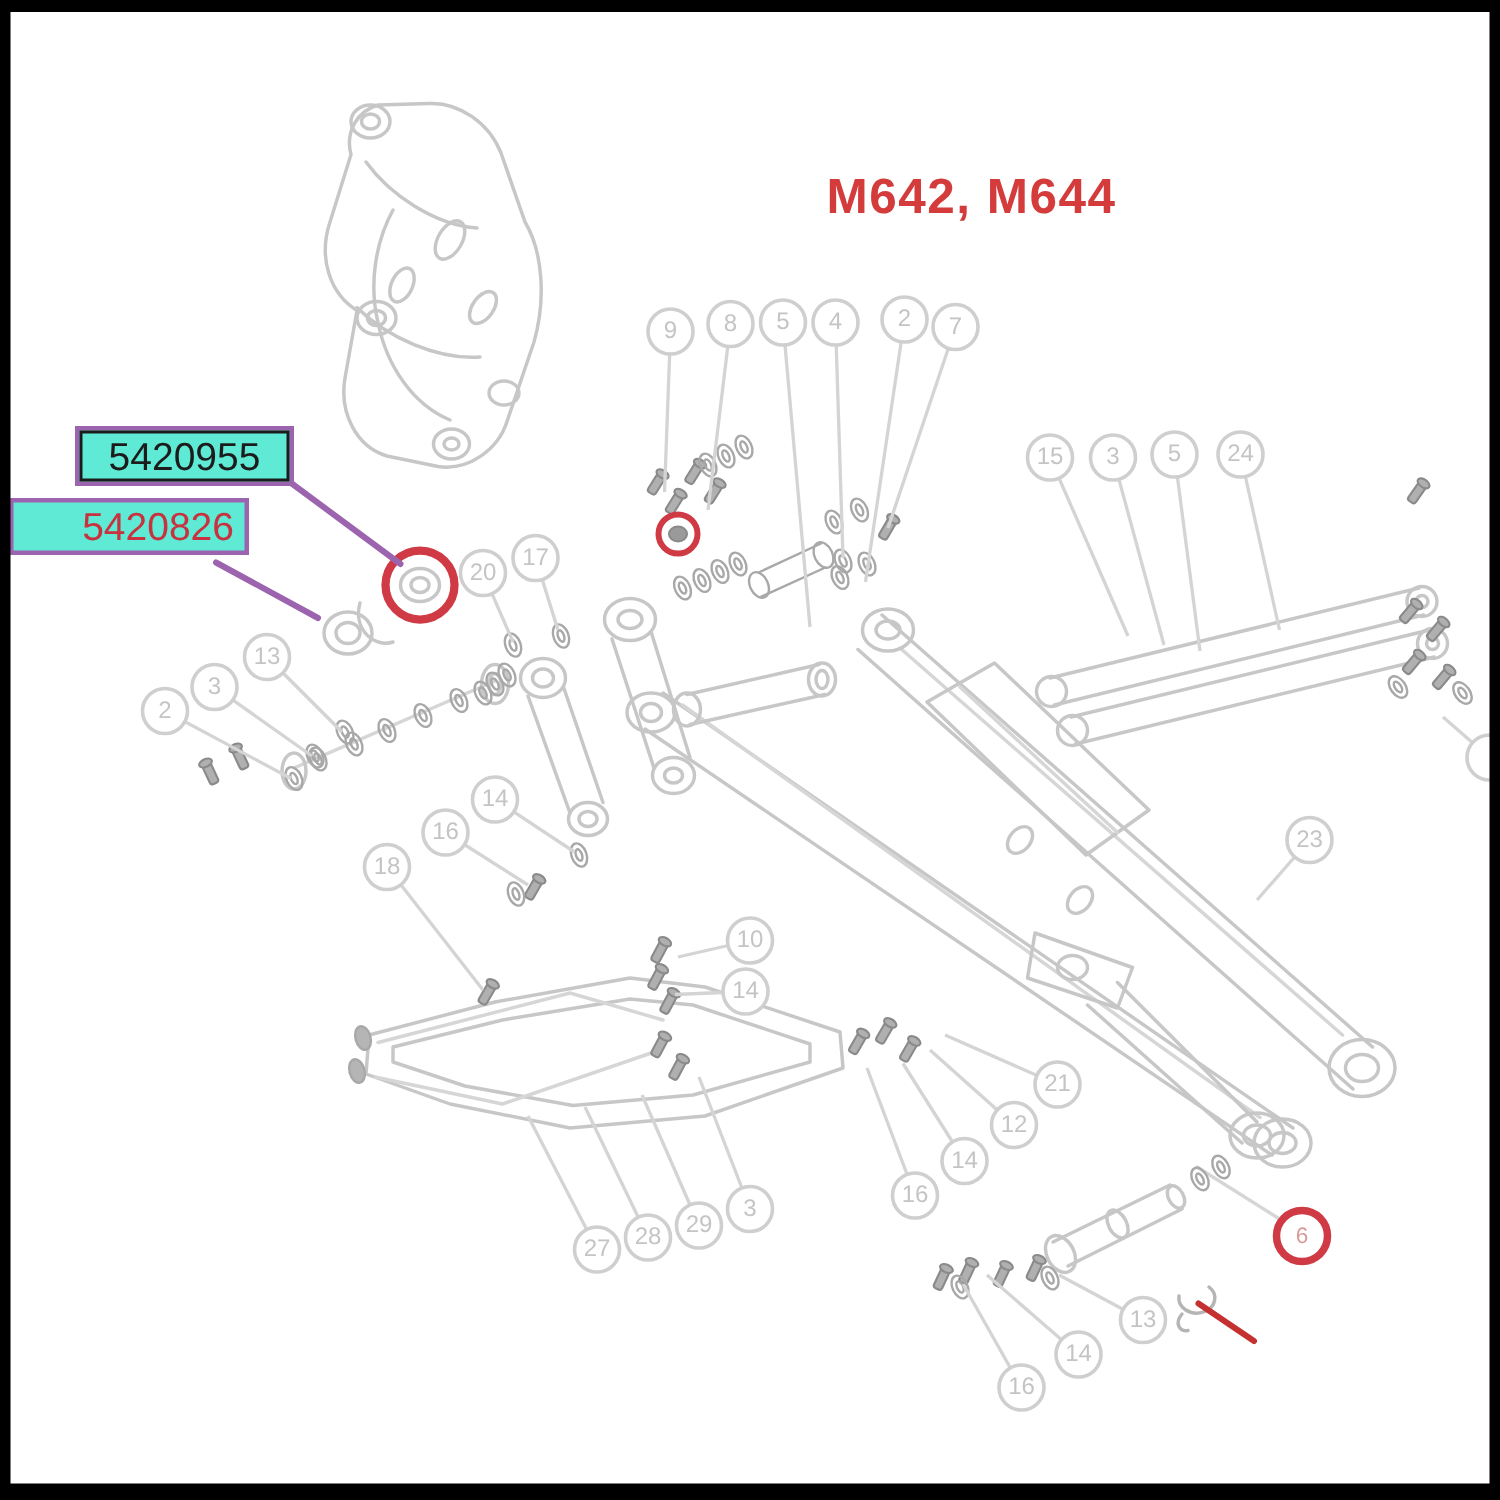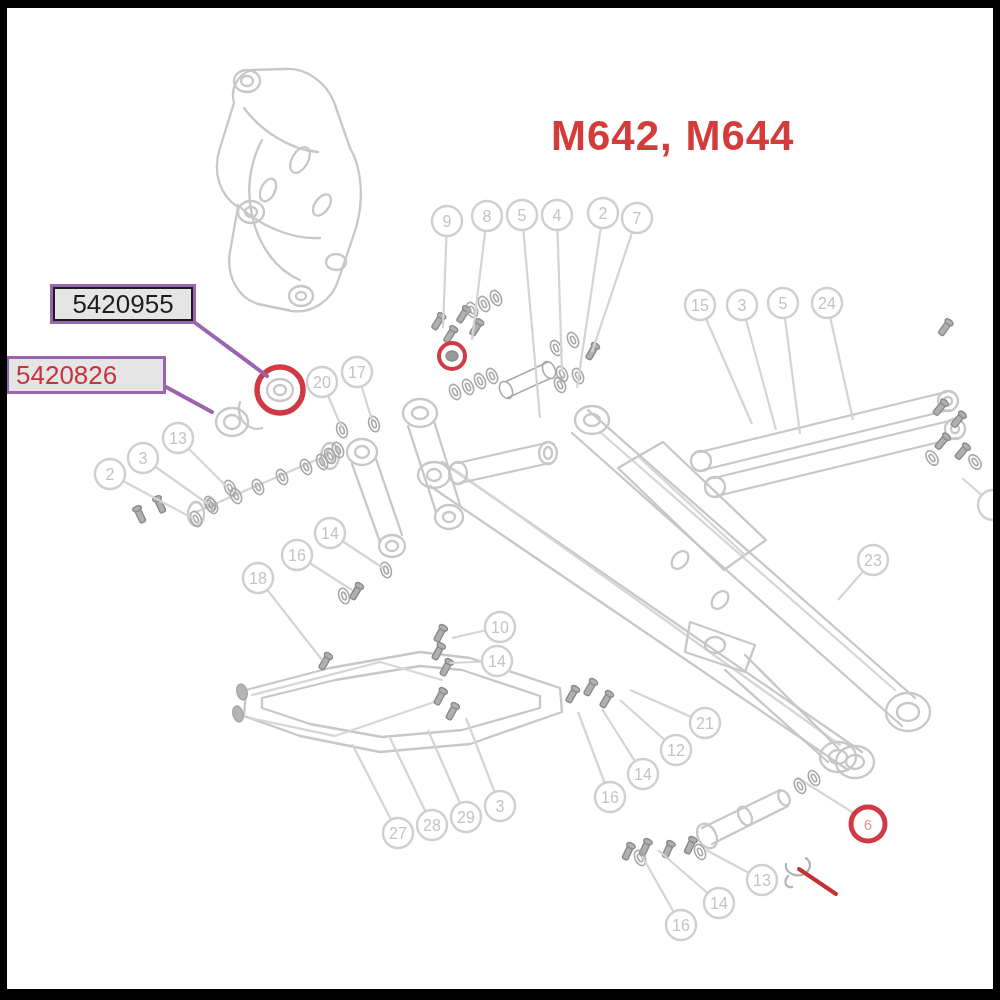--- a/index.html
+++ b/index.html
@@ -1,22 +1,22 @@
 <!DOCTYPE html>
 <html><head>
 <meta charset="utf-8">
 <style>
   html,body{margin:0;padding:0;background:#000;}
   .page{position:relative;width:1000px;height:1000px;background:#ffffff;overflow:hidden;
         font-family:"Liberation Sans",sans-serif;}
   .frame{position:absolute;inset:0;border-style:solid;border-color:#000;
          border-width:8px 7px 11px 7px;box-sizing:border-box;pointer-events:none;z-index:10;}
   svg.diagram{position:absolute;left:0;top:0;z-index:1;}
-  .title{position:absolute;z-index:5;font-size:42px;font-weight:bold;letter-spacing:1px;}
-  .plabel{position:absolute;z-index:6;background:#e5e5e5;white-space:nowrap;
+  .title{position:absolute;z-index:5;font-size:33px;font-weight:bold;letter-spacing:1px;}
+  .plabel{position:absolute;z-index:6;background:#5eead4;white-space:nowrap;
           font-size:26px;line-height:30px;padding:1px 7px;border:3px solid;}
   .plabel .inner{display:block;}
   .plabel.dbl{padding:0;}
   .plabel.dbl .inner{border:2px solid #1c1c1c;padding:0px 7px;}
 </style>
 </head>
 <body>
 
 <div class="page">
 
@@ -392,18 +392,18 @@
         <line x1="144" y1="375" x2="212" y2="412" stroke="#9c64ae" stroke-width="4" stroke-linecap="round"></line>
         <line x1="836" y1="894" x2="799" y2="869" stroke="#c53030" stroke-width="4" stroke-linecap="round"></line>
       </g>
   </svg>
 
   <div class="title" style="left: 551px; top: 112px; color: rgb(212, 60, 60);">M642, M644</div>
 
   <div class="plabel dbl" id="label-5420955" style="left: 50px; top: 284px; min-width: 140px; border-color: rgb(156, 100, 174); color: rgb(28, 28, 28); text-align: center;">
     <span class="inner">5420955</span>
   </div>
-  <div class="plabel" id="label-5420826" style="left: 6px; top: 356px; min-width: 140px; border-color: rgb(156, 100, 174); color: rgb(200, 50, 62); text-align: left;">
+  <div class="plabel" id="label-5420826" style="left: 6px; top: 332px; min-width: 140px; border-color: rgb(156, 100, 174); color: rgb(200, 50, 62); text-align: right;">
     <span class="inner">5420826</span>
   </div>
 
   <div class="frame"></div>
 </div>
 
 </body></html>

